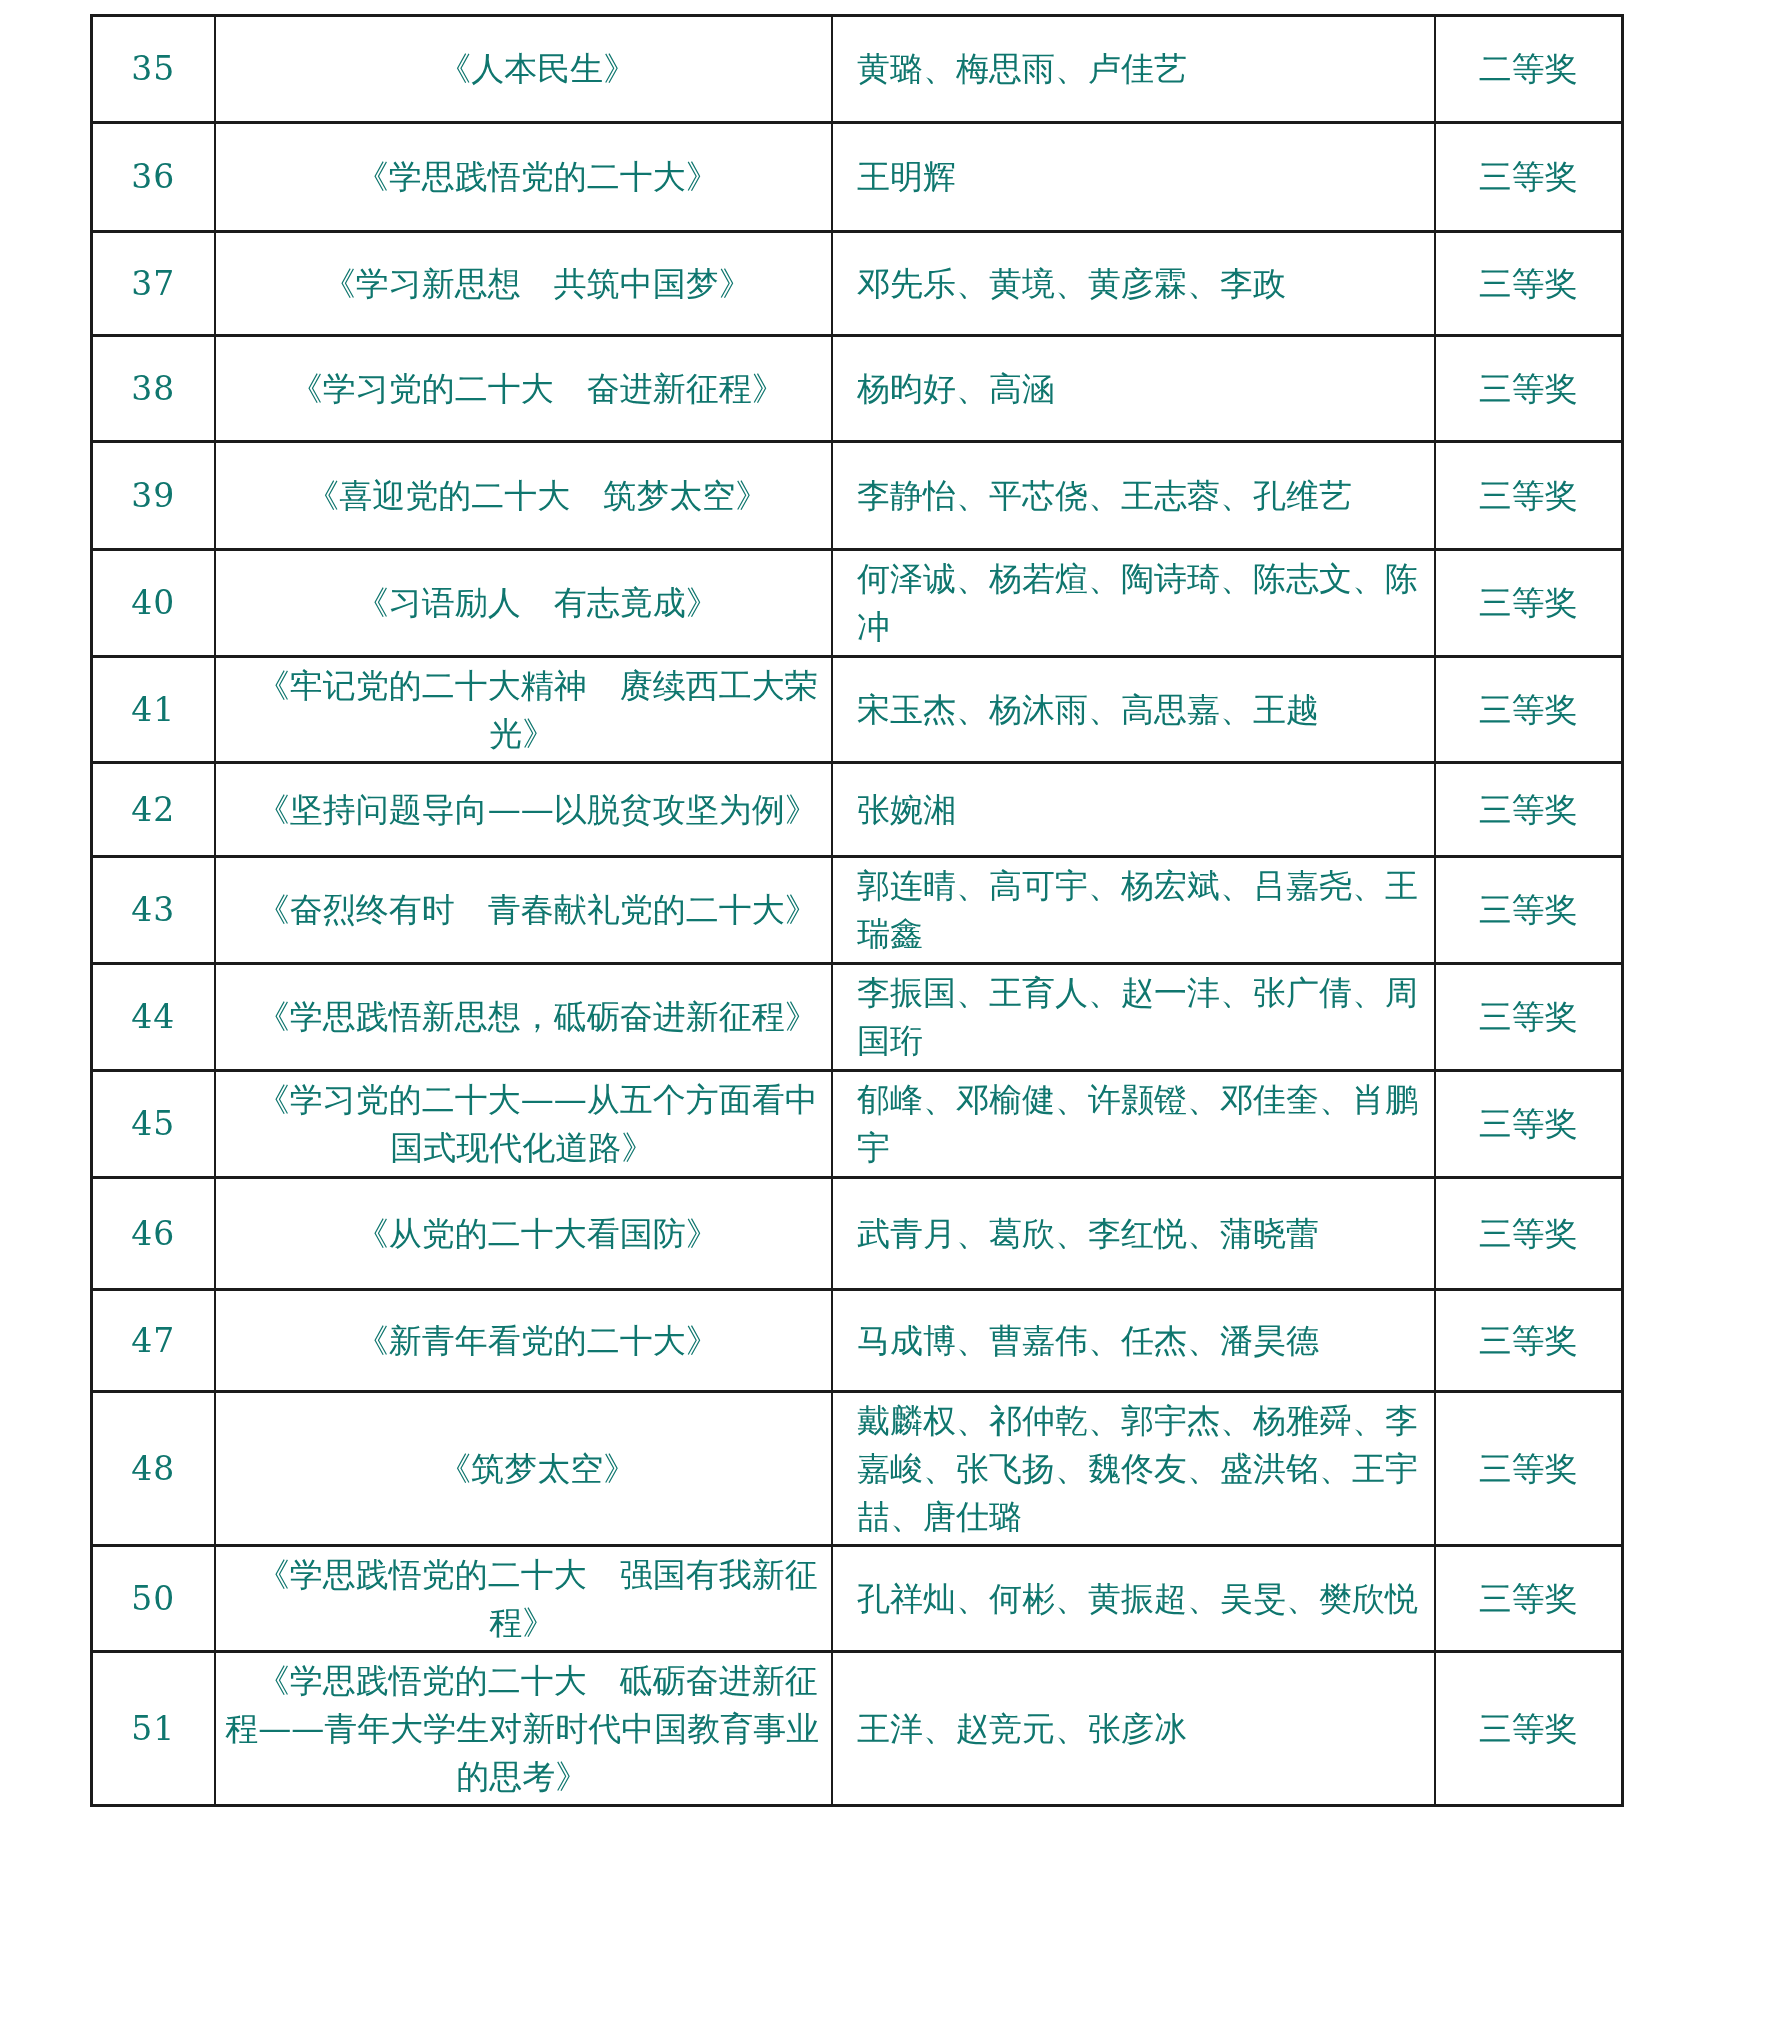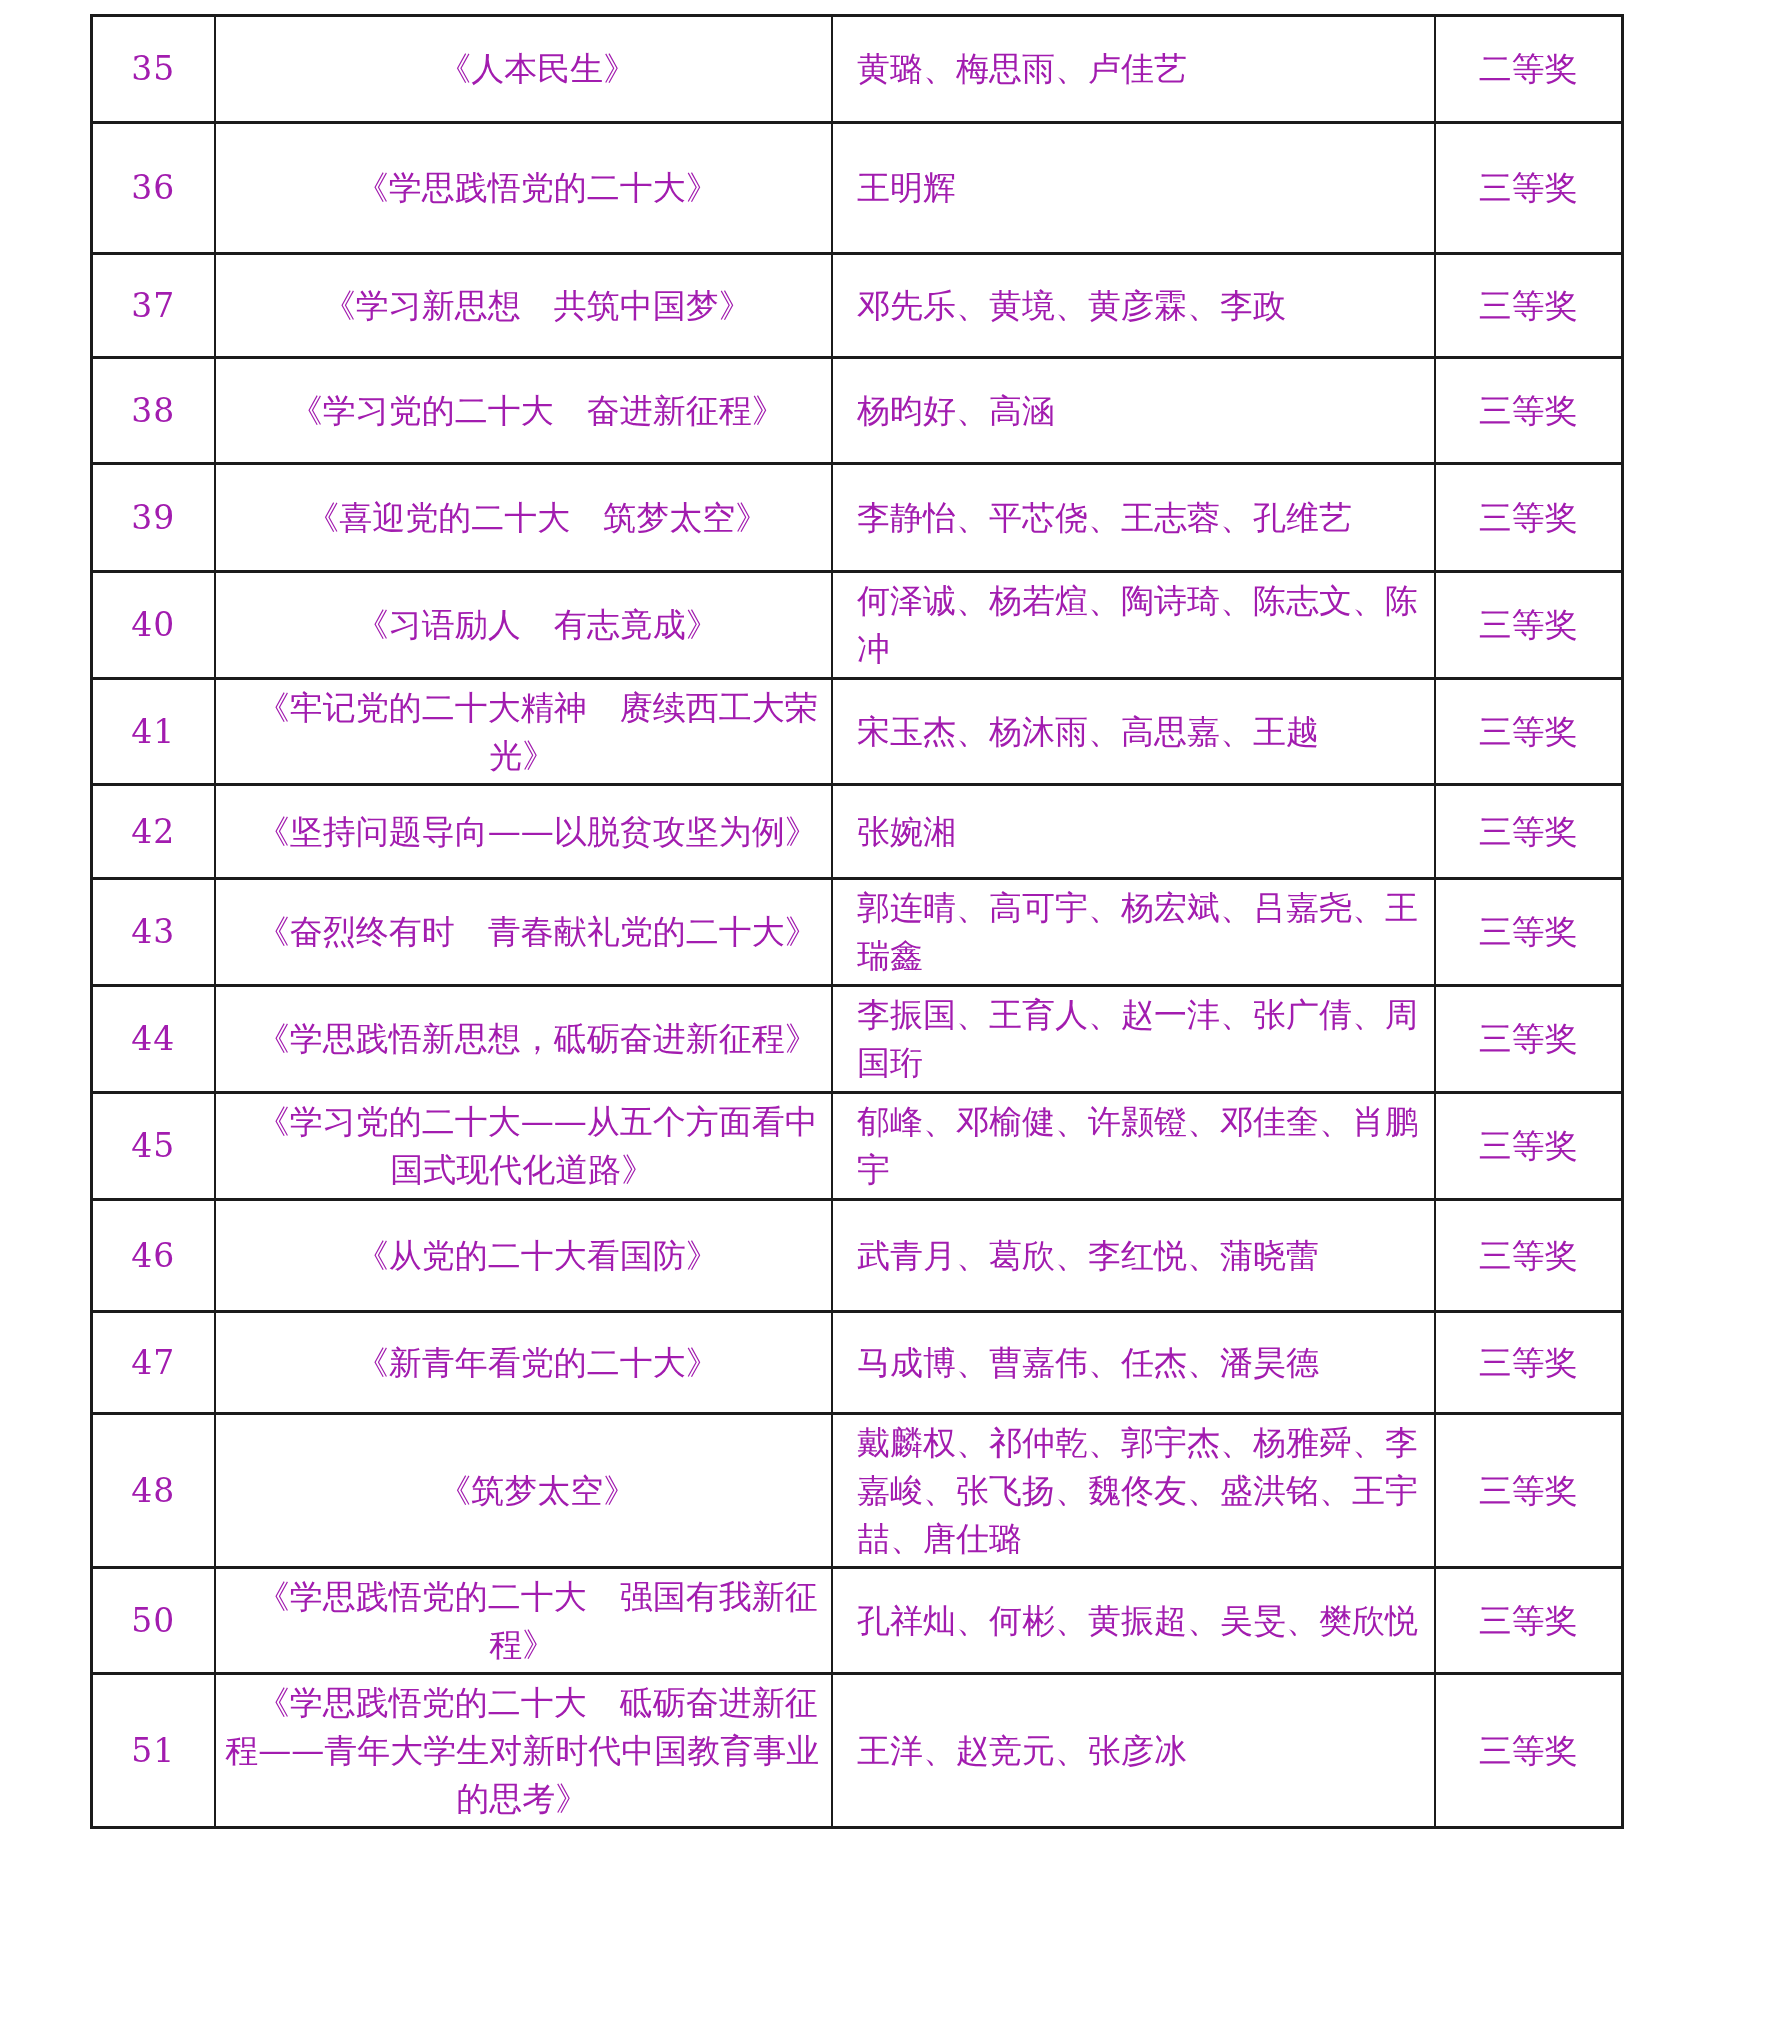--- a/index.html
+++ b/index.html
@@ -18,21 +18,21 @@
     overflow: hidden;
   }
   table.award-table {
     position: absolute;
     left: 90px;
     top: 14px;
     width: 1530px;
     table-layout: fixed;
     border-collapse: collapse;
     border: 3.5px solid #1b1b1b;
-    color: #a21caf;
+    color: #0f766e;
   }
   table.award-table td {
     border: 2.6px solid #1b1b1b;
     border-top-width: 3.5px;
     border-bottom-width: 3.5px;
     vertical-align: middle;
     font-size: 33px;
     line-height: 48px;
     overflow: hidden;
   }
@@ -64,21 +64,21 @@
       <col style="width:603px">
       <col style="width:188px">
     </colgroup>
     <tbody>
       <tr style="height:107px">
         <td class="c-no">35</td>
         <td class="c-title">《人本民生》</td>
         <td class="c-names">黄璐、梅思雨、卢佳艺</td>
         <td class="c-award">二等奖</td>
       </tr>
-      <tr style="height:131px">
+      <tr style="height:109px">
         <td class="c-no">36</td>
         <td class="c-title">《学思践悟党的二十大》</td>
         <td class="c-names">王明辉</td>
         <td class="c-award">三等奖</td>
       </tr>
       <tr style="height:104px">
         <td class="c-no">37</td>
         <td class="c-title">《学习新思想　共筑中国梦》</td>
         <td class="c-names">邓先乐、黄境、黄彦霖、李政</td>
         <td class="c-award">三等奖</td>

